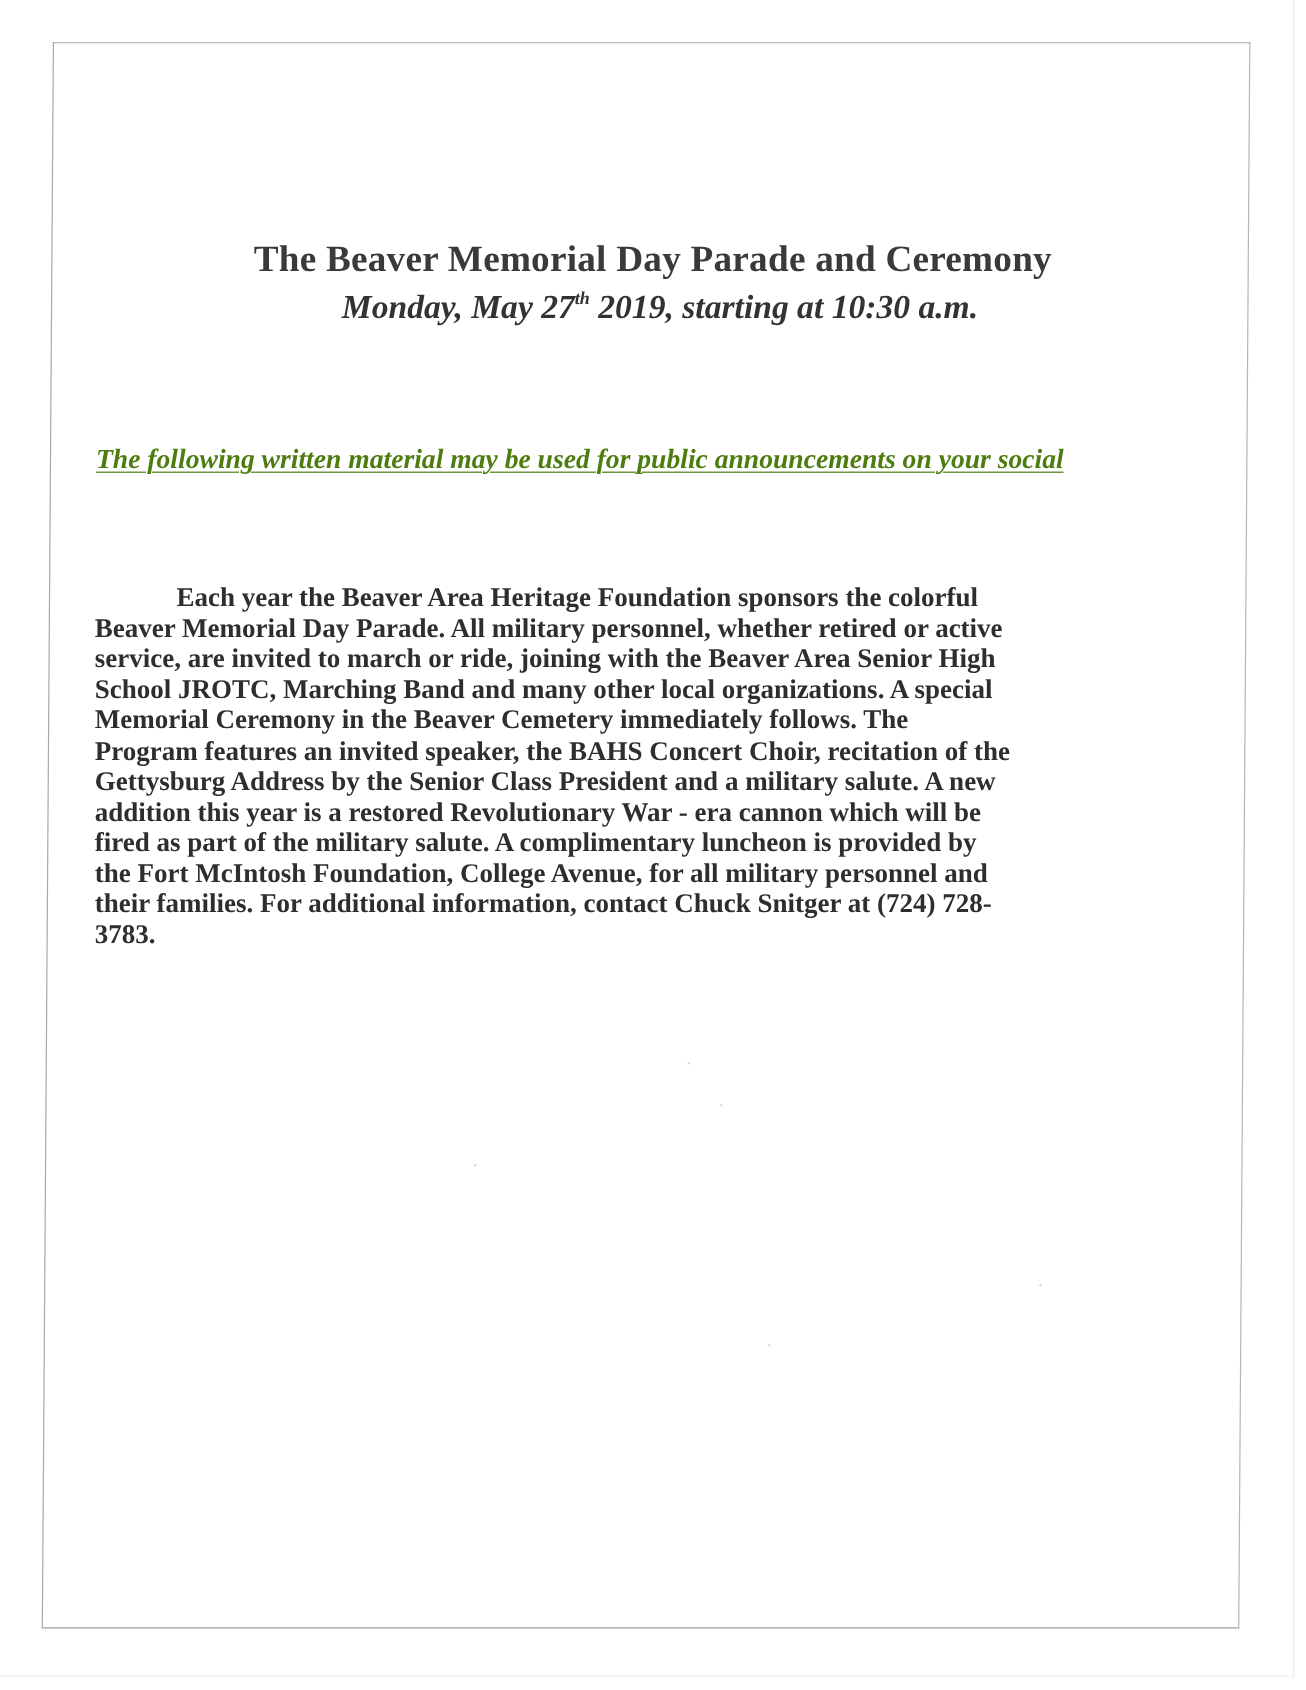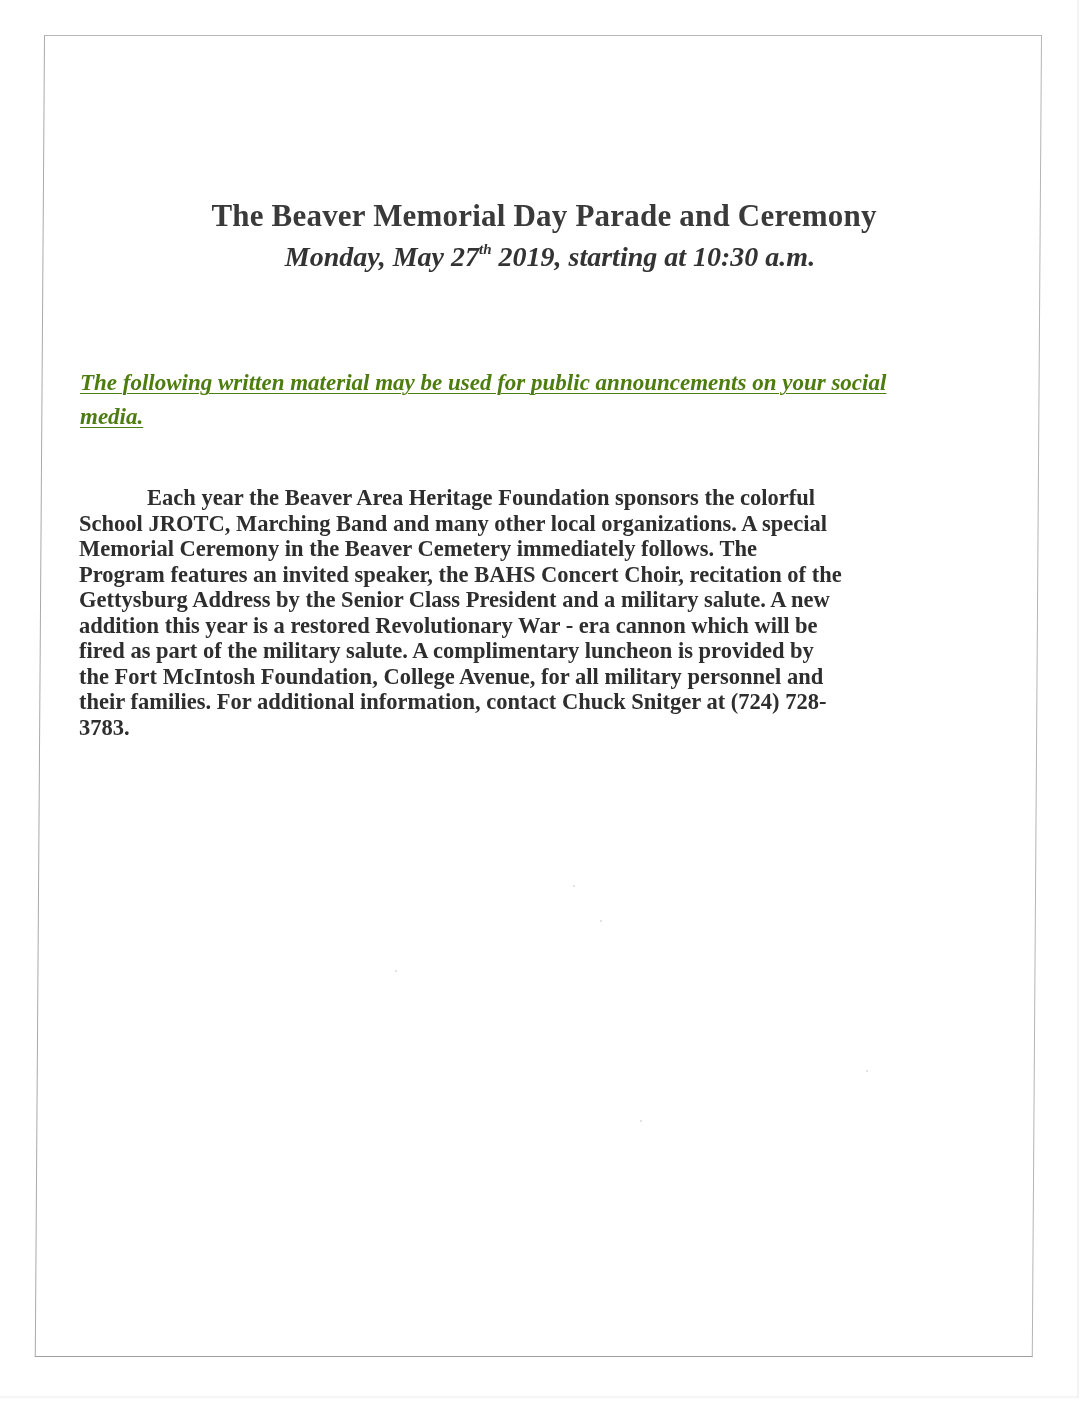--- a/index.html
+++ b/index.html
@@ -128,25 +128,26 @@
 <div class="scan-edge-bottom"></div>
 
 <div class="page-frame"></div>
 
 <h1 class="title">The Beaver Memorial Day Parade and Ceremony</h1>
 
 <p class="subtitle"><span>Monday, May 27</span><sup>th</sup><span> 2019, starting at 10:30 a.m.</span></p>
 
 <p class="notice">
   <span class="line">The following written material may be used for public announcements on your social</span>
-  <span class="line">media.</span>
 </p>
 
 <p class="body-para">
   <span class="line indent">Each year the Beaver Area Heritage Foundation sponsors the colorful</span>
+  <span class="line">Beaver Memorial Day Parade.  All military personnel, whether retired or active</span>
+  <span class="line">service, are invited to march or ride, joining with the Beaver Area Senior High</span>
   <span class="line">School JROTC, Marching Band and many other local organizations.  A special</span>
   <span class="line">Memorial Ceremony in the Beaver Cemetery immediately follows.  The</span>
   <span class="line">Program features an invited speaker, the BAHS Concert Choir,  recitation of the</span>
   <span class="line">Gettysburg Address by the Senior Class President and a military salute.  A new</span>
   <span class="line">addition this year is a restored Revolutionary War - era cannon which will be</span>
   <span class="line">fired as part of the military salute.  A complimentary luncheon is provided by</span>
   <span class="line">the Fort McIntosh Foundation, College Avenue, for all military personnel and</span>
   <span class="line">their families.  For additional information, contact Chuck Snitger at (724) 728-</span>
   <span class="line">3783.</span>
 </p>

